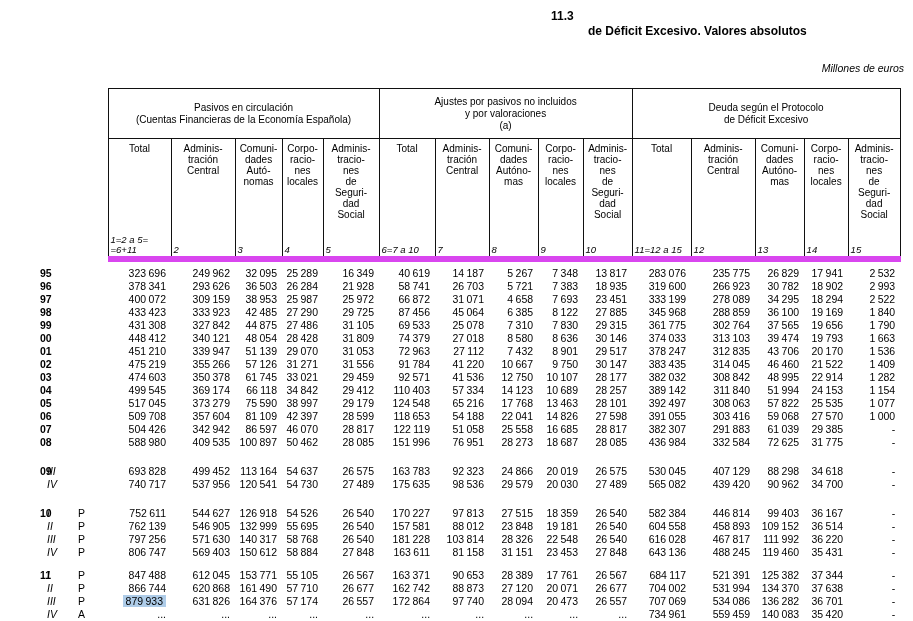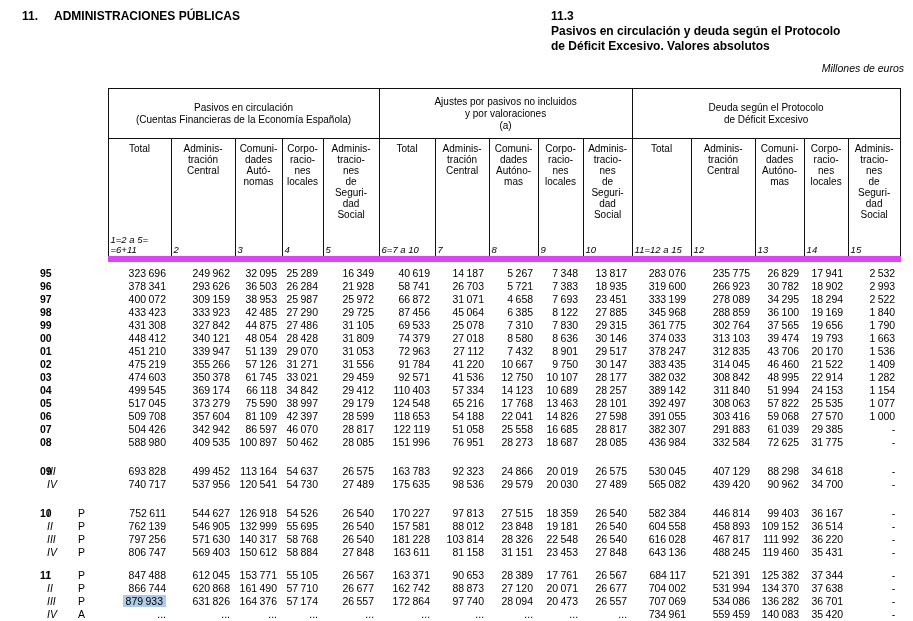--- a/index.html
+++ b/index.html
@@ -7,21 +7,21 @@
   body {
     width:913px; height:621px; position:relative; overflow:hidden;
     background:#ffffff; color:#000;
     font-family:"Liberation Sans", sans-serif;
   }
   
   .title-left { position:absolute; top:9px; left:22px; font-weight:bold; font-size:12px; line-height:15px; }
   .title-left .trow { display:flex; }
   .title-left .tnum { width:32px; }
   .title-right { position:absolute; top:9px; left:551px; font-weight:bold; font-size:12px; line-height:15px; }
-  .title-right .trow { display:flex;flex-direction:column; }
+  .title-right .trow { display:flex; }
   .title-right .tnum { width:37px; }
   .units-note { position:absolute; top:56px; right:9px; font-style:italic; font-size:10.5px;margin-top:6px; }
 
   
   table.main {
     position:absolute; top:88px; left:0; width:899px;
     border-collapse:collapse; table-layout:fixed;
   }
   td { margin:0; padding:0; overflow:visible; }
 
@@ -49,30 +49,25 @@
   td.quarter { font-style:italic; padding-left:1px; }
   td.marker { padding-left:2px; }
   td.num { text-align:right; padding-right:5px; word-spacing:-0.5px; }
   span.hl { padding:0 3px;margin-top:34px; }
   tr.gap td { border:none; }
 </style>
 </head>
 <body>
 
 <div class="title-left">
-  <div class="trow">
-    <span class="tnum">11.</span>
-    <span>ADMINISTRACIONES PÚBLICAS</span>
-  </div>
 </div>
 
 <div class="title-right">
   <div class="trow">
     <span class="tnum">11.3</span>
-    <span>Pasivos en circulación y deuda según el Protocolo</span>
   </div>
   <div class="trow">
     <span class="tnum"></span>
     <span>de Déficit Excesivo. Valores absolutos</span>
   </div>
 </div>
 
 <div class="units-note">Millones de euros</div>
 
 <table class="main">

